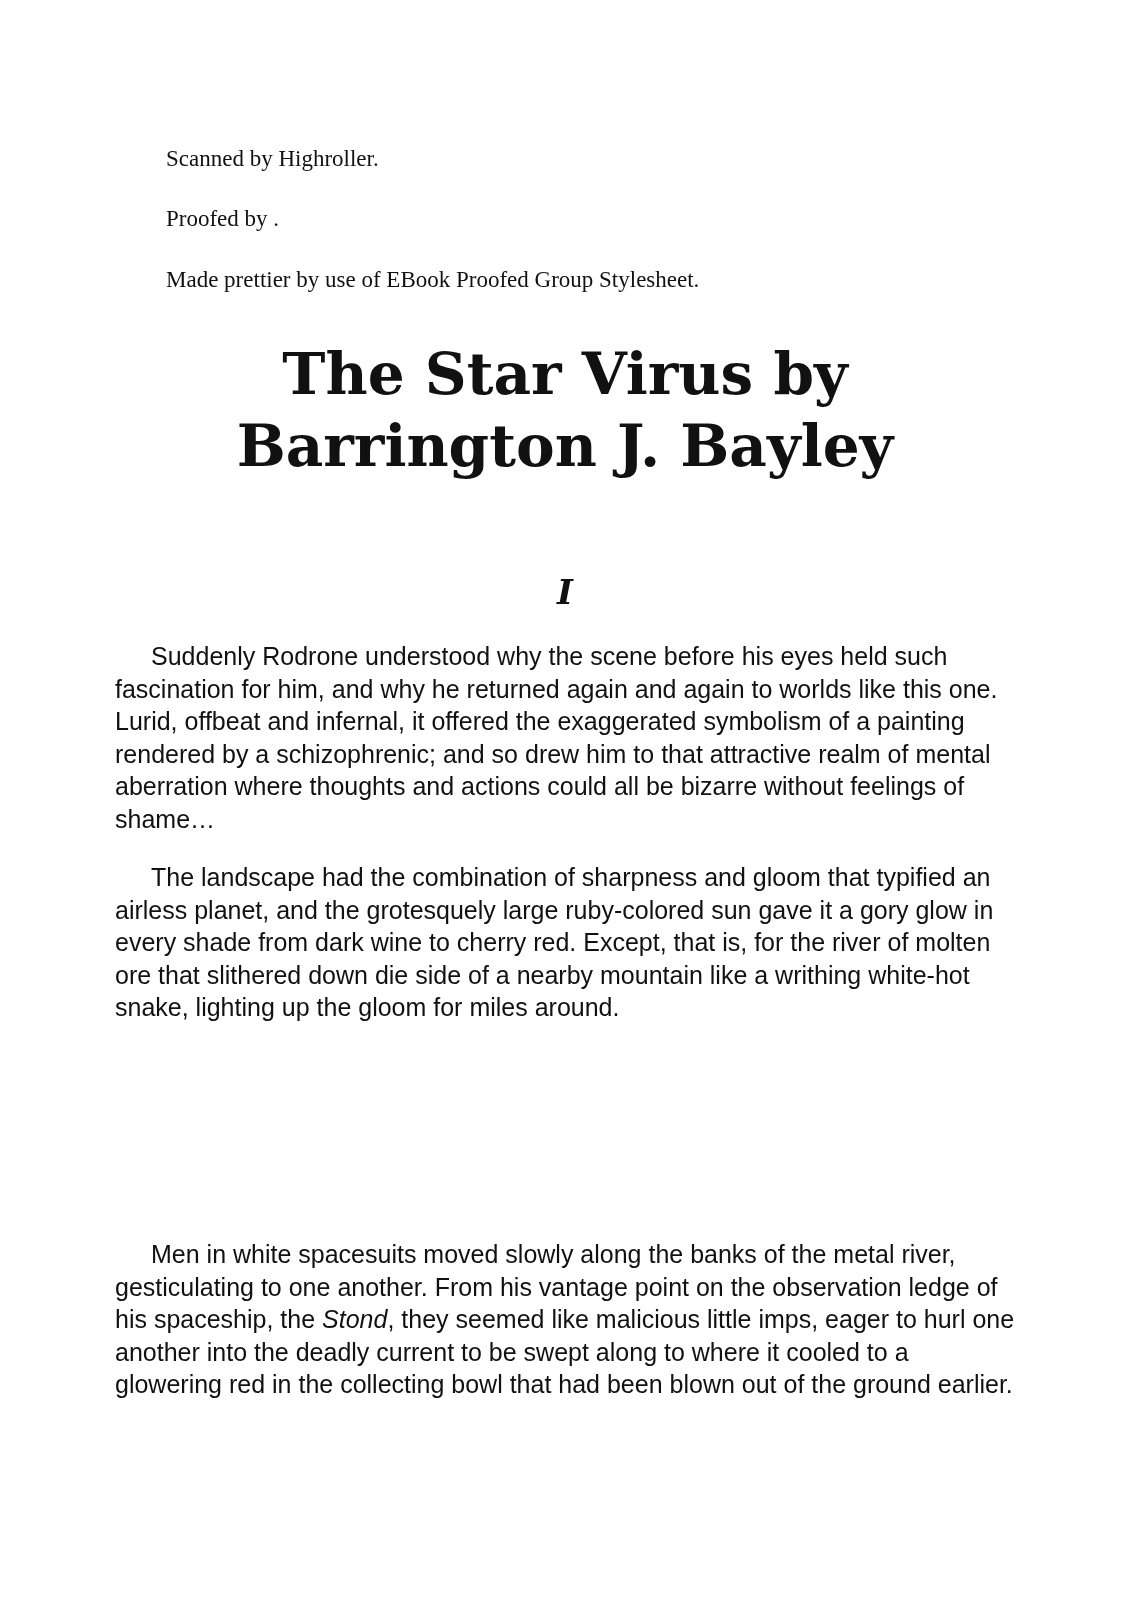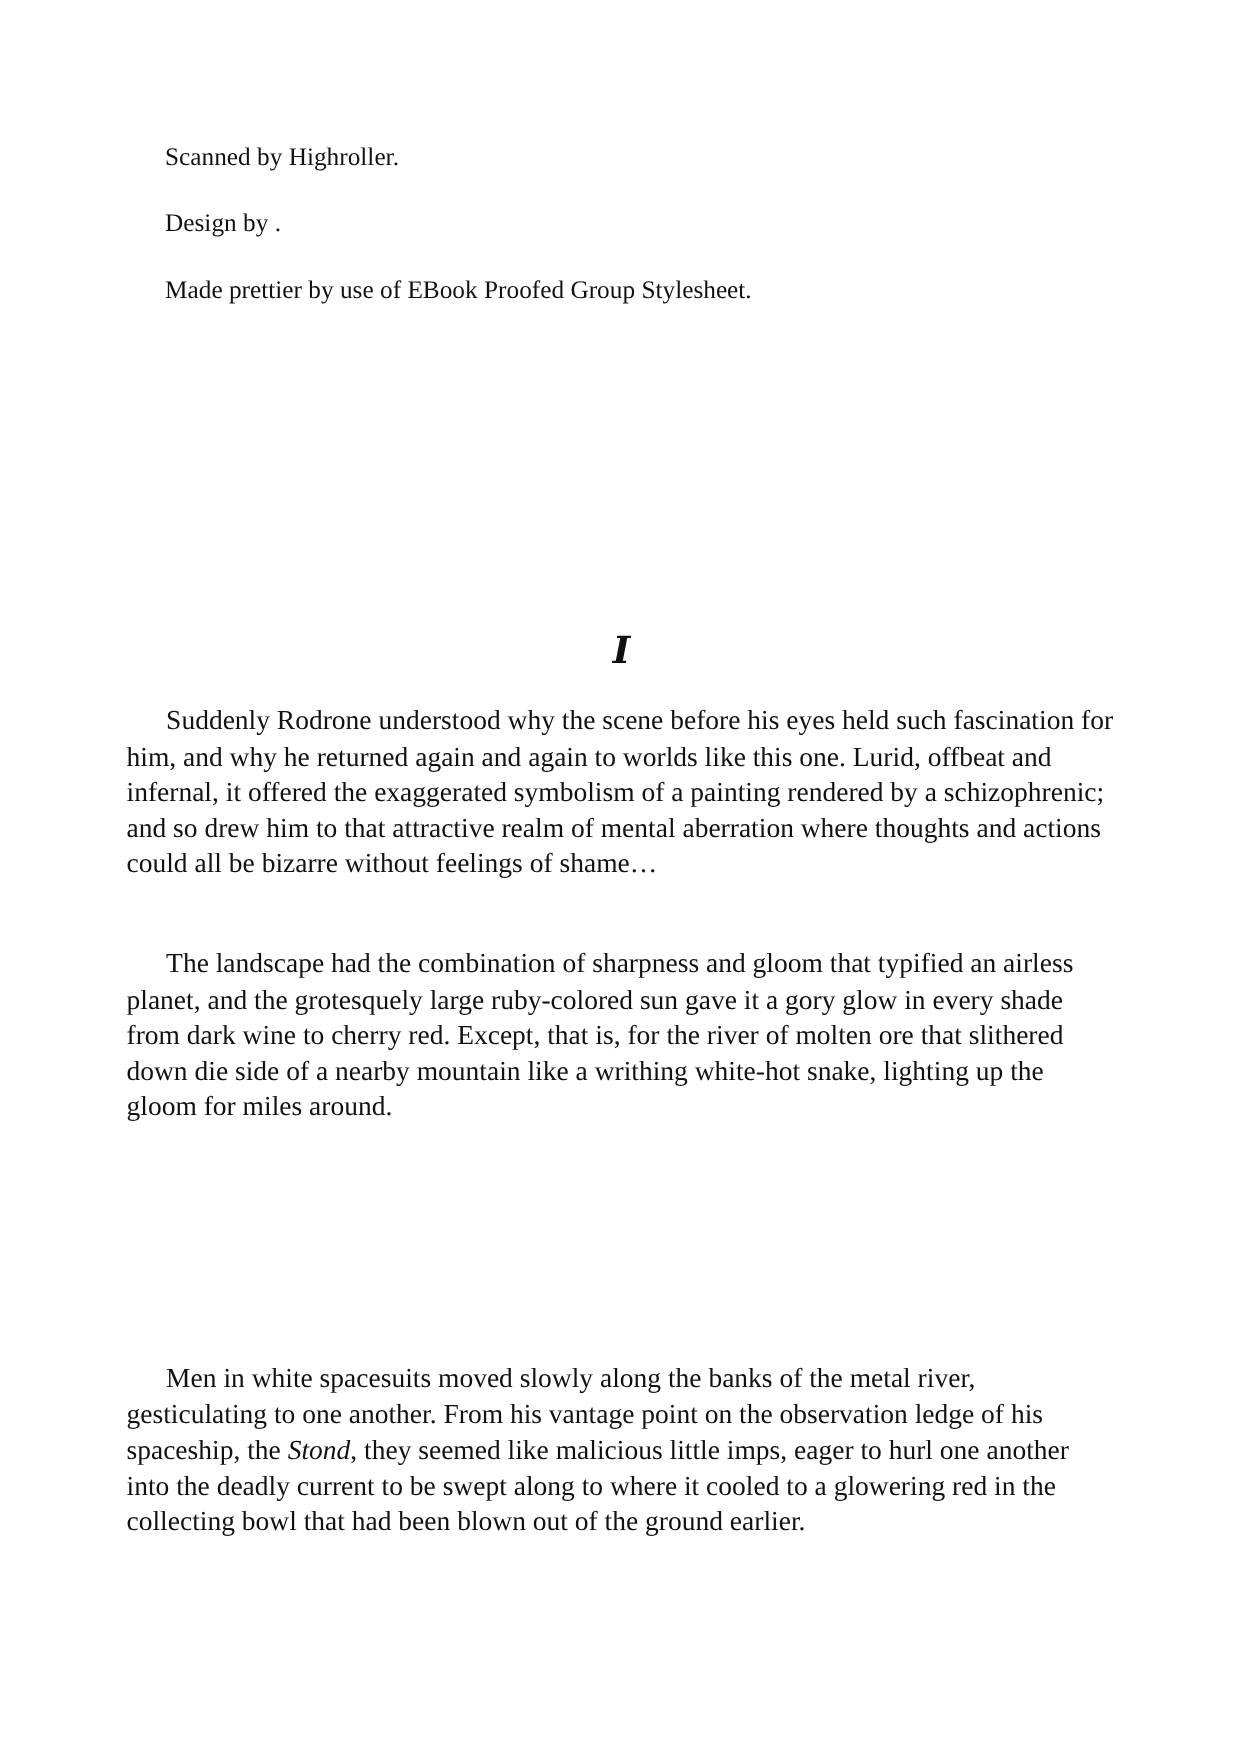--- a/index.html
+++ b/index.html
@@ -4,50 +4,54 @@
 <style>
   html, body { margin: 0; padding: 0; background: #ffffff; }
   body {
     width: 1130px; height: 1600px; overflow: hidden;
     font-family: "DejaVu Serif", "Liberation Serif", serif;
     color: #111111;
   }
   .page { position: relative; width: 1130px; height: 1600px; }
   .credit {
     position: absolute; left: 150px;
-    font-size: 23px; line-height: 30px; margin: 0;
+    font-size: 23px; line-height: 30px; margin: 16px;
     font-family: "Liberation Serif", serif;
   }
   .title {
     position: absolute; left: 0; width: 1130px; top: 338px;
     text-align: center; margin: 0;
     font-family: "DejaVu Serif", serif; font-weight: bold;
     font-size: 58px; line-height: 72px; color: #111;
   }
   .chapter {
     position: absolute; left: 0; width: 1130px; top: 572px;
     text-align: center; margin: 0;
     font-family: "DejaVu Serif", serif; font-weight: bold; font-style: italic;
     font-size: 34px; line-height: 40px;
   }
   .para {
     position: absolute; left: 115px; width: 900px; margin: 0;
-    font-family: Liberation Serif, serif;
+    font-family: Liberation Sans, sans-serif;
     font-size: 25px; line-height: 32.6px;
     text-indent: 36px;
   }
   .para em { font-style: italic; margin-top: 12px; }
 </style>
 </head>
 <body>
 
 <div class="page">
   <p class="credit" style="top:128px">Scanned by Highroller.</p>
-  <p class="credit" style="top:188px">Design by .</p>
+  <p class="credit" style="top:188px">Proofed by .</p>
   <p class="credit" style="top:249px">Made prettier by use of EBook Proofed Group Stylesheet.</p>
 
+  <h1 class="title">
+    <span>The Star Virus by</span><br>
+    <span>Barrington J. Bayley</span>
+  </h1>
 
   <h2 class="chapter">I</h2>
 
   <p class="para" style="top:640px">Suddenly Rodrone understood why the scene before his eyes held such fascination for him, and why he returned again and again to worlds like this one. Lurid, offbeat and infernal, it offered the exaggerated symbolism of a painting rendered by a schizophrenic; and so drew him to that attractive realm of mental aberration where thoughts and actions could all be bizarre without feelings of shame…</p>
   <p class="para" style="top:861px">The landscape had the combination of sharpness and gloom that typified an airless planet, and the grotesquely large ruby-colored sun gave it a gory glow in every shade from dark wine to cherry red. Except, that is, for the river of molten ore that slithered down die side of a nearby mountain like a writhing white-hot snake, lighting up the gloom for miles around.</p>
   <p class="para" style="top:1238px"><span>Men in white spacesuits moved slowly along the banks of the metal river, gesticulating to one another. From his vantage point on the observation ledge of his spaceship, the </span><em>Stond</em><span>, they seemed like malicious little imps, eager to hurl one another into the deadly current to be swept along to where it cooled to a glowering red in the collecting bowl that had been blown out of the ground earlier.</span></p>
 </div>
 
 </body></html>

